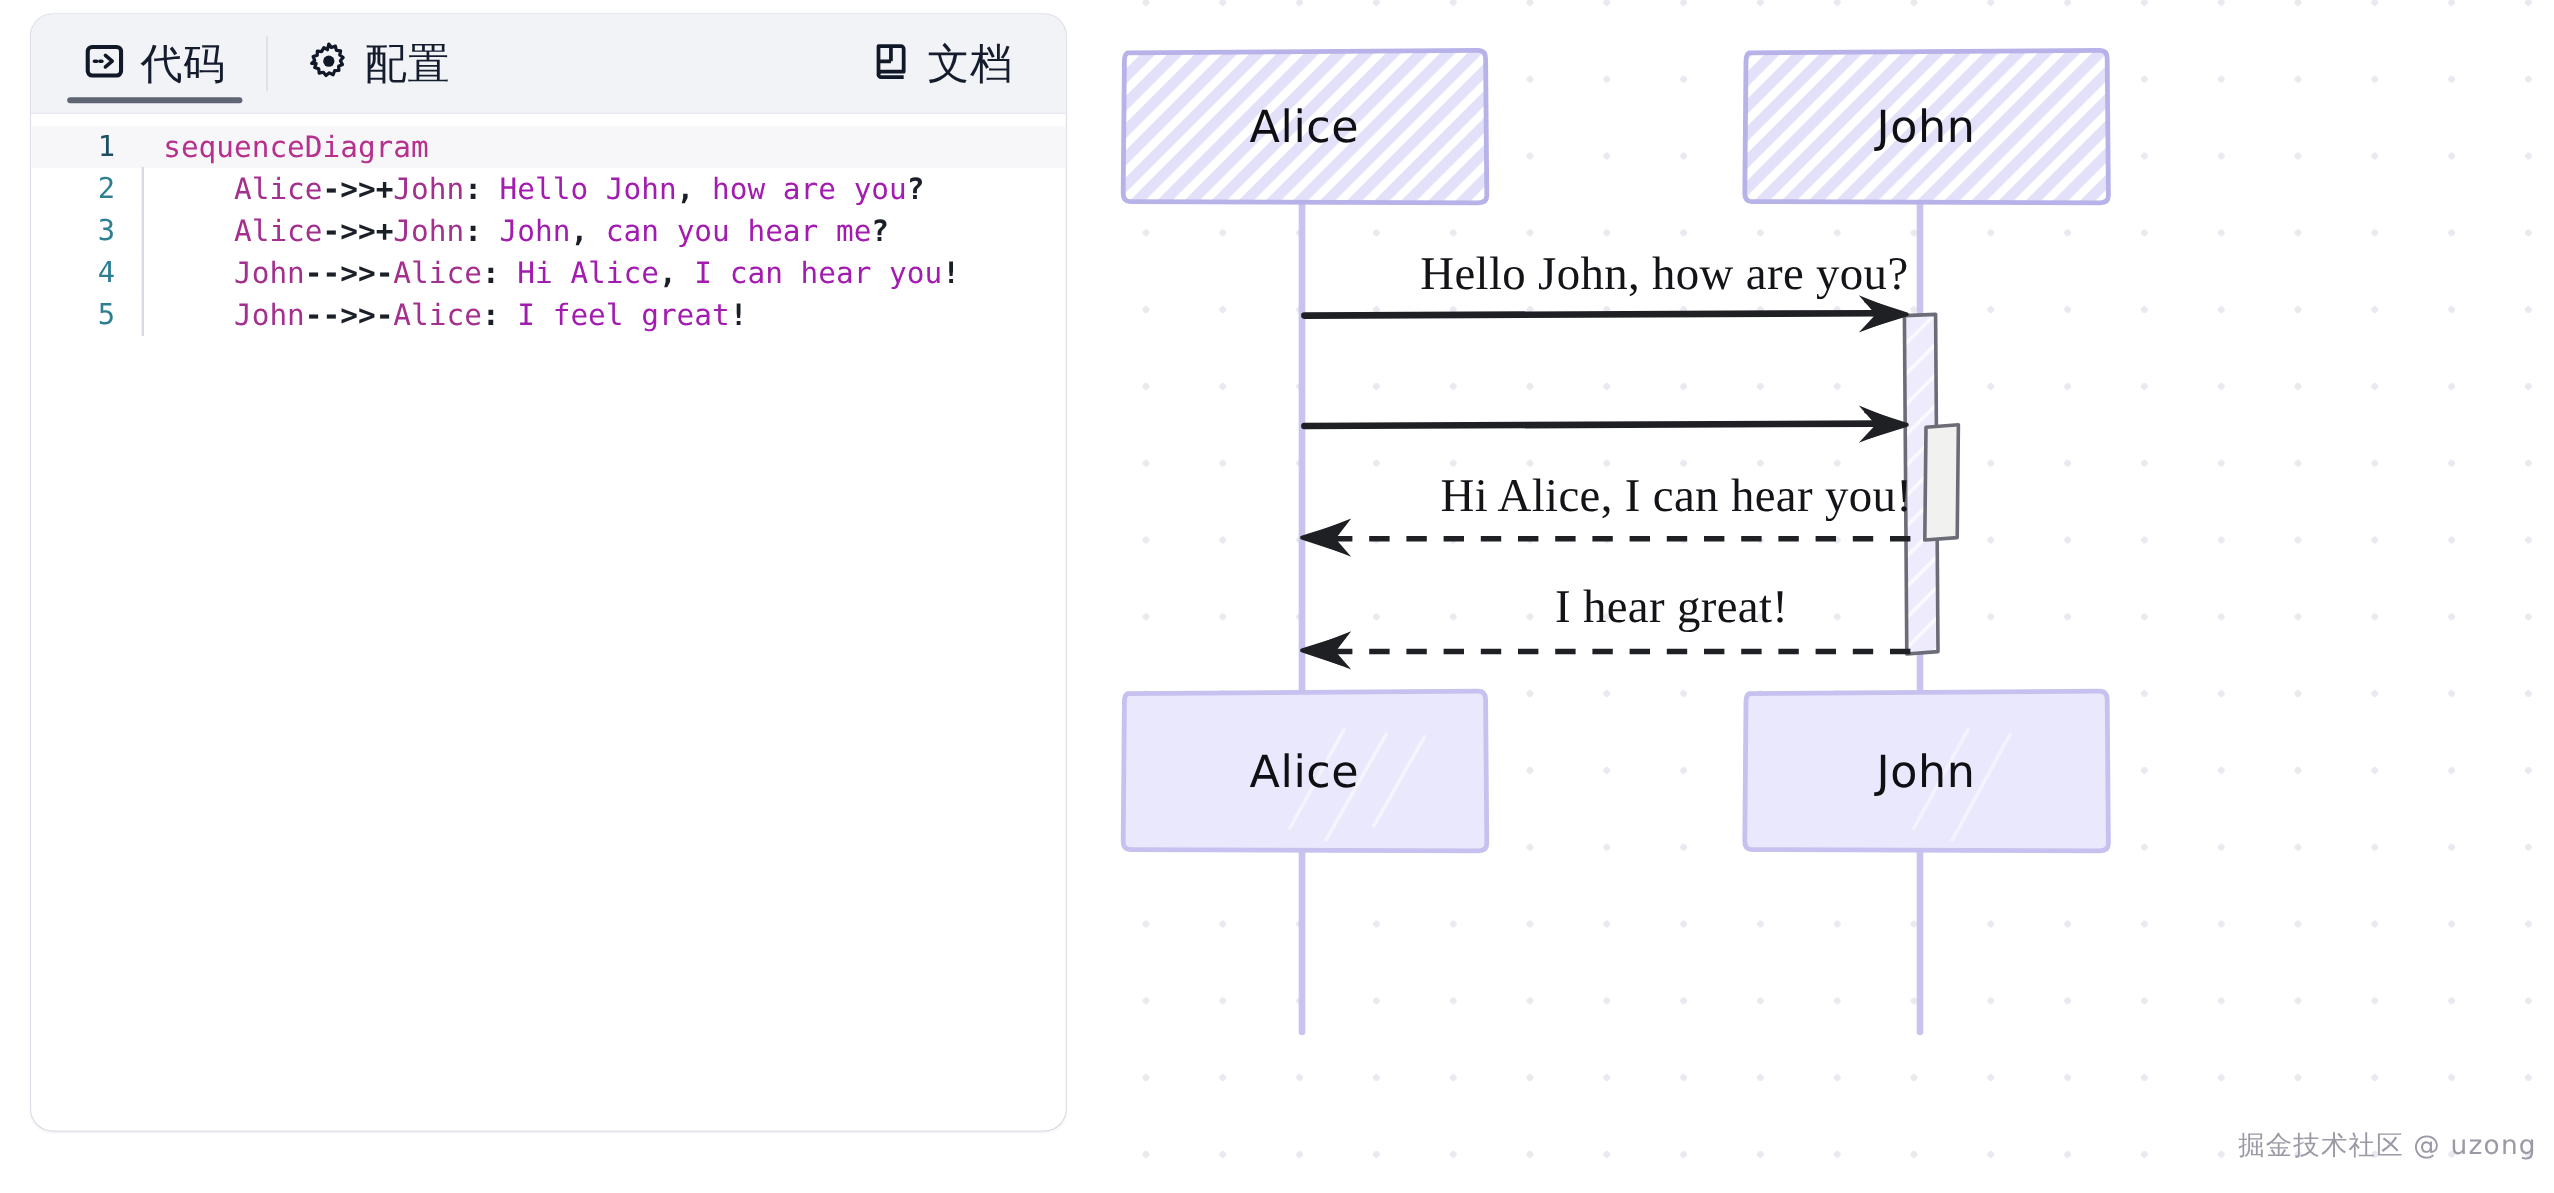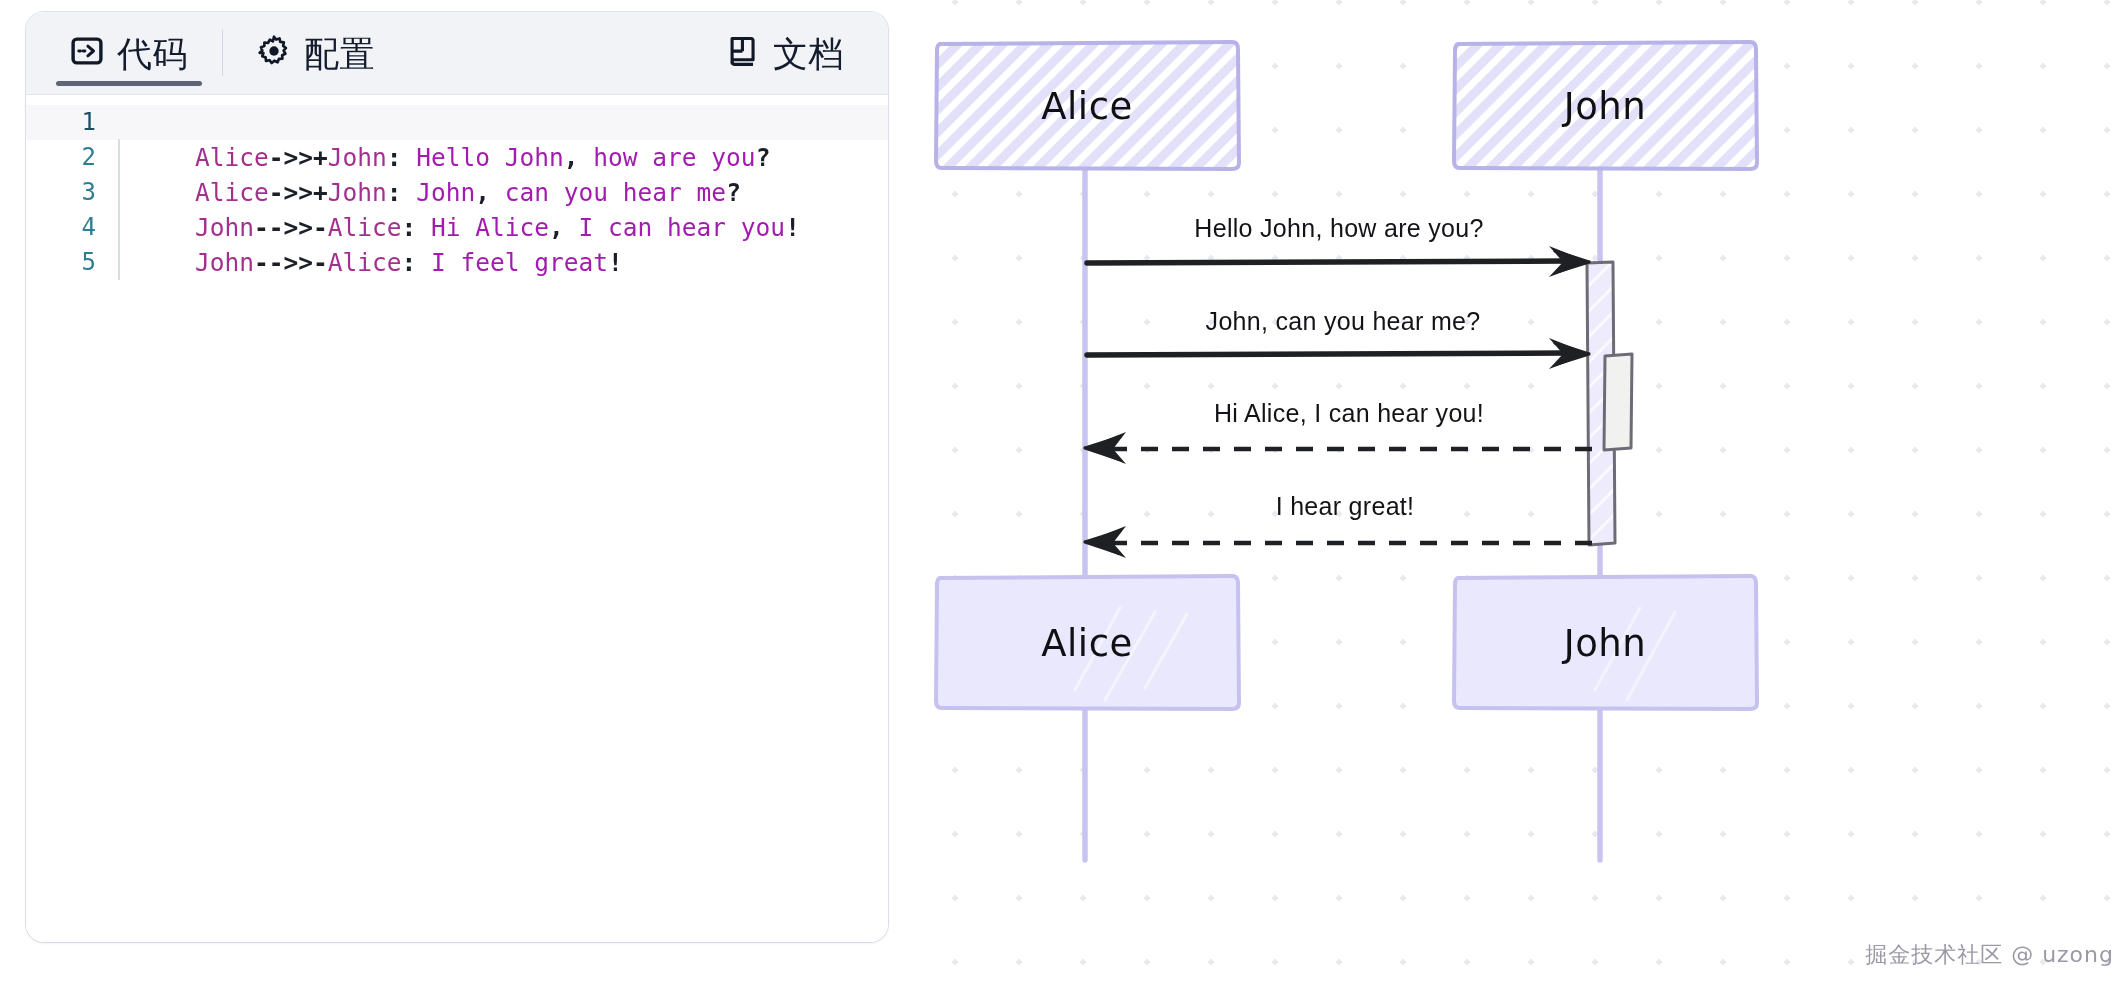--- a/index.html
+++ b/index.html
@@ -156,26 +156,27 @@
     position: absolute;
     font-family: "DejaVu Sans", sans-serif;
     font-size: 37px;
     color: #101014;
     white-space: nowrap;
     transform: translate(-50%, -50%);
     letter-spacing: .5px;
   }
   .msg-label {
     position: absolute;
-    font-family: Liberation Sans, sans-serif;
-    font-size: 25px;
+    font-family: Liberation Serif, serif;
+    font-size: 39px;
     color: #141418;
     white-space: nowrap;
     transform: translate(-50%, -50%);
     letter-spacing: .3px;
+    margin-left: 48px;
   }
 
   .watermark {
     position: absolute;
     right: 14px;
     bottom: 24px;
     font-size: 22px;
     color: #9a9aa6;
     font-family: "DejaVu Sans", sans-serif;
     white-space: nowrap;
@@ -225,21 +226,21 @@
             <line x1="11.6" y1="3.2" x2="11.6" y2="12.1" stroke="#111827" stroke-width="2.2"></line>
             <line x1="4.3" y1="12.1" x2="11.6" y2="12.1" stroke="#111827" stroke-width="2.2"></line>
           </svg>
         </span>
         <span class="tab-label">文档</span>
       </div>
     </div>
 
     <div class="code-area">
       <div id="code-lines">
-          <div class="code-line active"><div class="gutter">1</div></div>
+          <div class="code-line active"><div class="gutter">1</div><div class="code-text"><span class="t-key">sequenceDiagram</span></div></div>
           <div class="code-line"><div class="gutter">2</div><div class="code-text"><span class="t-plain">    </span><span class="t-actor">Alice</span><span class="t-arrow">-&gt;&gt;+</span><span class="t-actor">John</span><span class="t-colon">:</span><span class="t-msg"> Hello John</span><span class="t-comma">,</span><span class="t-msg"> how are you</span><span class="t-punct">?</span></div></div>
           <div class="code-line"><div class="gutter">3</div><div class="code-text"><span class="t-plain">    </span><span class="t-actor">Alice</span><span class="t-arrow">-&gt;&gt;+</span><span class="t-actor">John</span><span class="t-colon">:</span><span class="t-msg"> John</span><span class="t-comma">,</span><span class="t-msg"> can you hear me</span><span class="t-punct">?</span></div></div>
           <div class="code-line"><div class="gutter">4</div><div class="code-text"><span class="t-plain">    </span><span class="t-actor">John</span><span class="t-arrow">--&gt;&gt;-</span><span class="t-actor">Alice</span><span class="t-colon">:</span><span class="t-msg"> Hi Alice</span><span class="t-comma">,</span><span class="t-msg"> I can hear you</span><span class="t-punct">!</span></div></div>
           <div class="code-line"><div class="gutter">5</div><div class="code-text"><span class="t-plain">    </span><span class="t-actor">John</span><span class="t-arrow">--&gt;&gt;-</span><span class="t-actor">Alice</span><span class="t-colon">:</span><span class="t-msg"> I feel great</span><span class="t-punct">!</span></div></div>
         </div>
     </div>
   </div>
 
   <div class="canvas">
 
@@ -316,20 +317,19 @@
         <path d="M180 542 L215 531 M180 542 L213 553 M180 542 L209 543" stroke="#1f2024" stroke-width="3.2" fill="none" stroke-linecap="round"></path>
       </g>
     </svg>
 
     <div class="node-label" style="left:182px; top:106px;">Alice</div>
     <div class="node-label" style="left:700px; top:106px;">John</div>
     <div class="node-label" style="left:182px; top:643px;">Alice</div>
     <div class="node-label" style="left:700px; top:643px;">John</div>
 
     <div class="msg-label" style="left:434px; top:228px;">Hello John, how are you?</div>
-    <div class="msg-label" style="left:438px; top:321px;">John, can you hear me?</div>
     <div class="msg-label" style="left:444px; top:413px;">Hi Alice, I can hear you!</div>
     <div class="msg-label" style="left:440px; top:506px;">I hear great!</div>
 
     <div class="watermark">掘金技术社区 @ uzong</div>
   </div>
 
 </div>
 
 </body></html>

